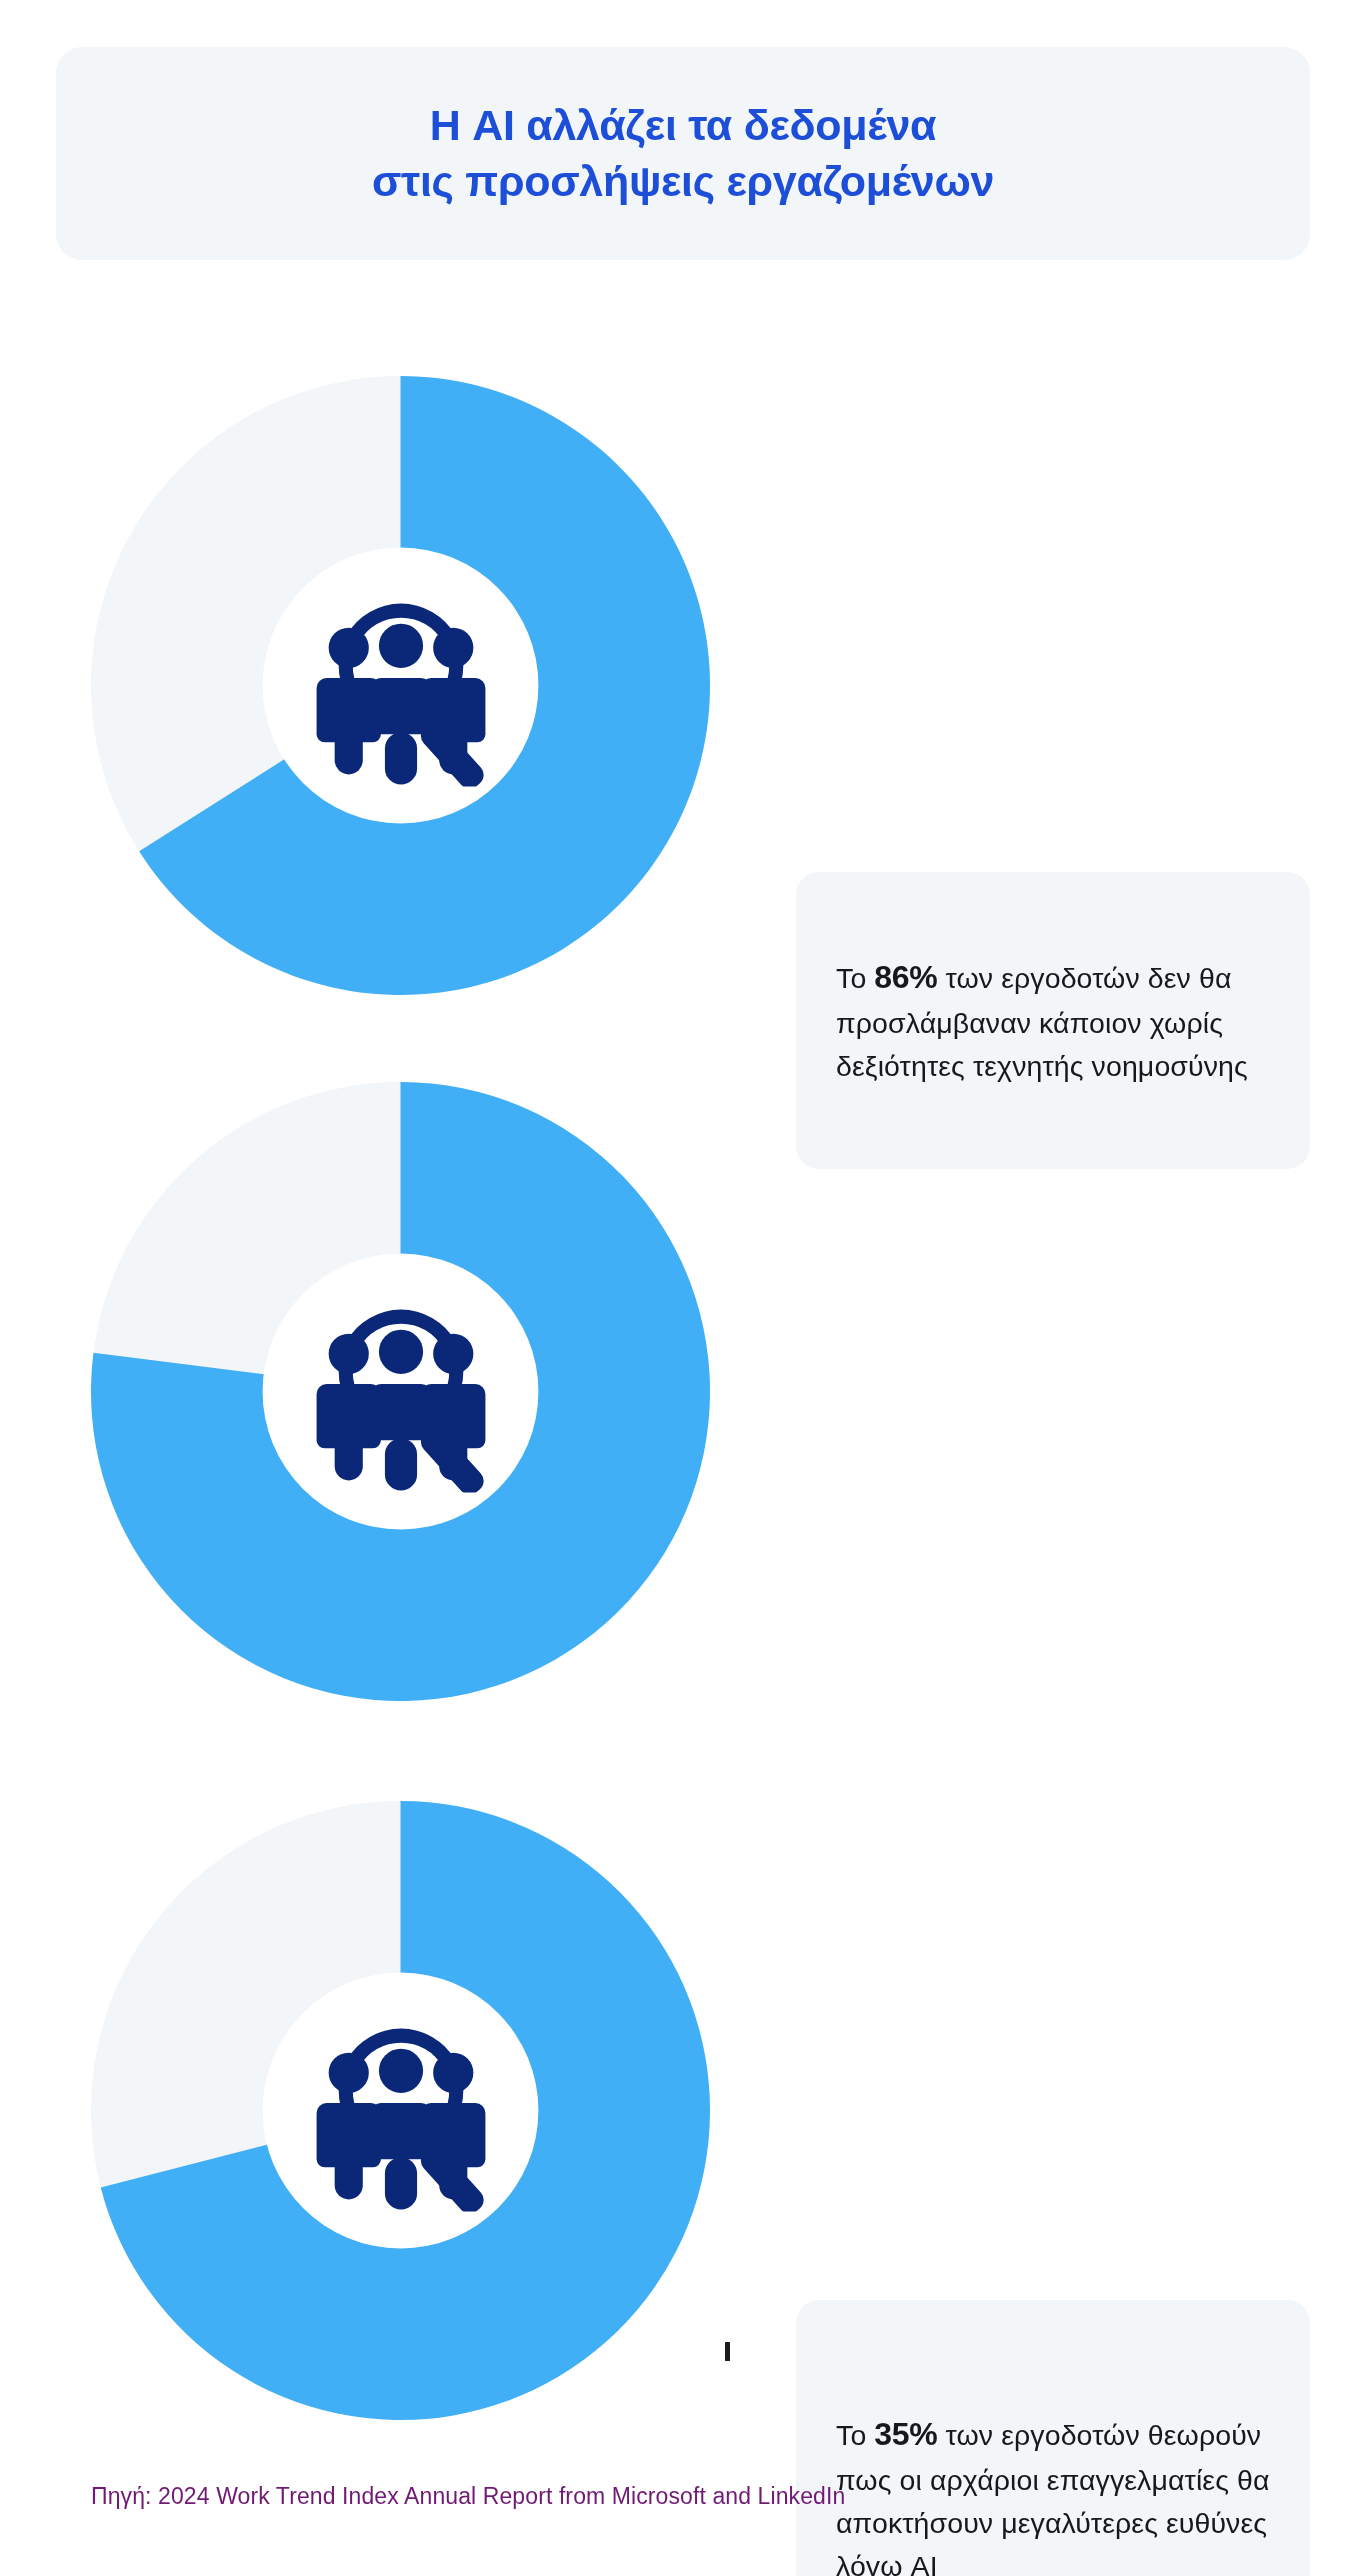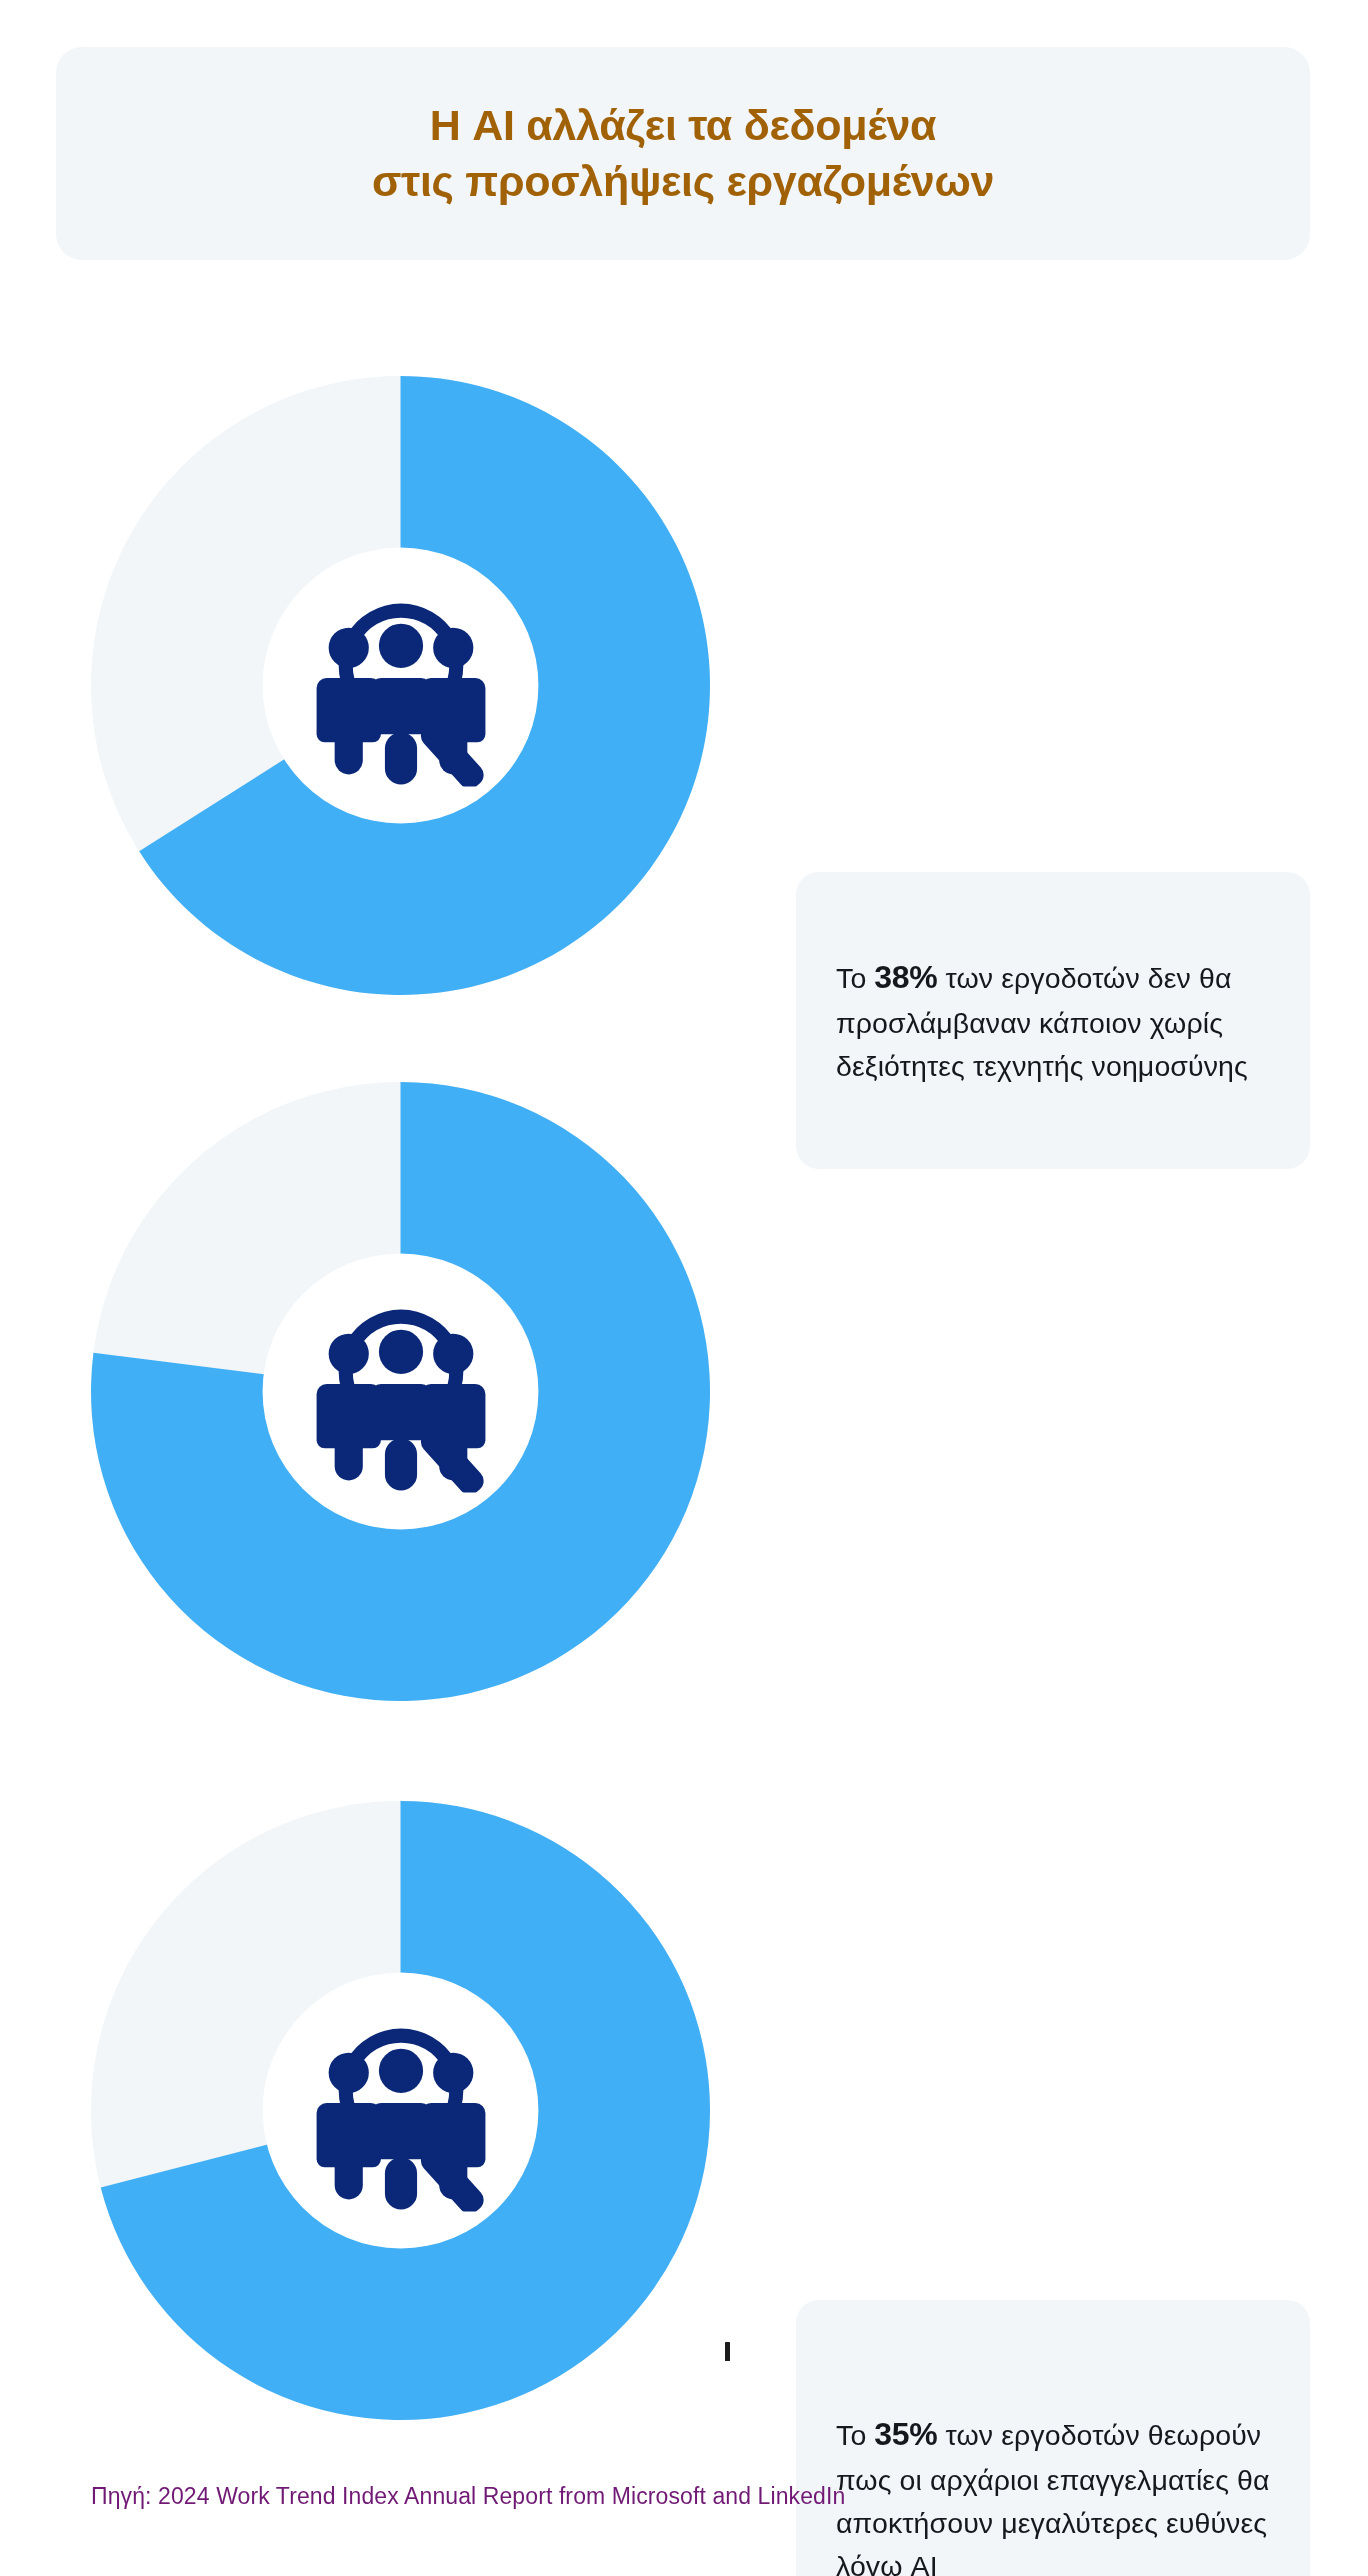--- a/index.html
+++ b/index.html
@@ -30,21 +30,21 @@
     flex-direction: column;
     align-items: center;
     justify-content: center;
     box-sizing: border-box;
   }
   .title-line {
     font-size: 43px;
     font-weight: 700;
     letter-spacing: -0.3px;
     line-height: 1.28;
-    color: #a16207;
+    color: #1d4ed8;
     text-align: center;
     white-space: nowrap;
   }
 
   
   .row {
     position: absolute;
     left: 0;
     width: 1368px;
   }
@@ -157,21 +157,21 @@
           <rect x="84" y="146" width="32" height="52" rx="16"></rect>
 
           <path d="M100 18 a62 62 0 1 0 0.001 0 z M100 32 a48 48 0 1 1 -0.001 0 z" fill-rule="evenodd"></path>
 
           <rect x="138" y="130" width="26" height="78" rx="11" transform="rotate(-42 151 169)"></rect>
         </g>
       </svg>
     </div>
   </div>
   <div class="stat-card card-1">
-    <div class="stat-text"><span>Το </span><span class="pct">38%</span><span> των εργοδοτών δεν θα προσλάμβαναν κάποιον χωρίς δεξιότητες τεχνητής νοημοσύνης</span></div>
+    <div class="stat-text"><span>Το </span><span class="pct">86%</span><span> των εργοδοτών δεν θα προσλάμβαναν κάποιον χωρίς δεξιότητες τεχνητής νοημοσύνης</span></div>
   </div>
 </div>
 
 <div class="row row-2">
   <div class="donut-wrap">
     <svg class="donut-svg" viewBox="0 0 956 956">
       <circle cx="478" cy="478" r="478" fill="#F2F6F8"></circle>
       <path d="M 478 478 L 478 0 A 478 478 0 1 1 3.769172771679564 418.0907143562626 Z" fill="#41AFF5"></path>
       <circle cx="478" cy="478" r="213" fill="#ffffff"></circle>
     </svg>

